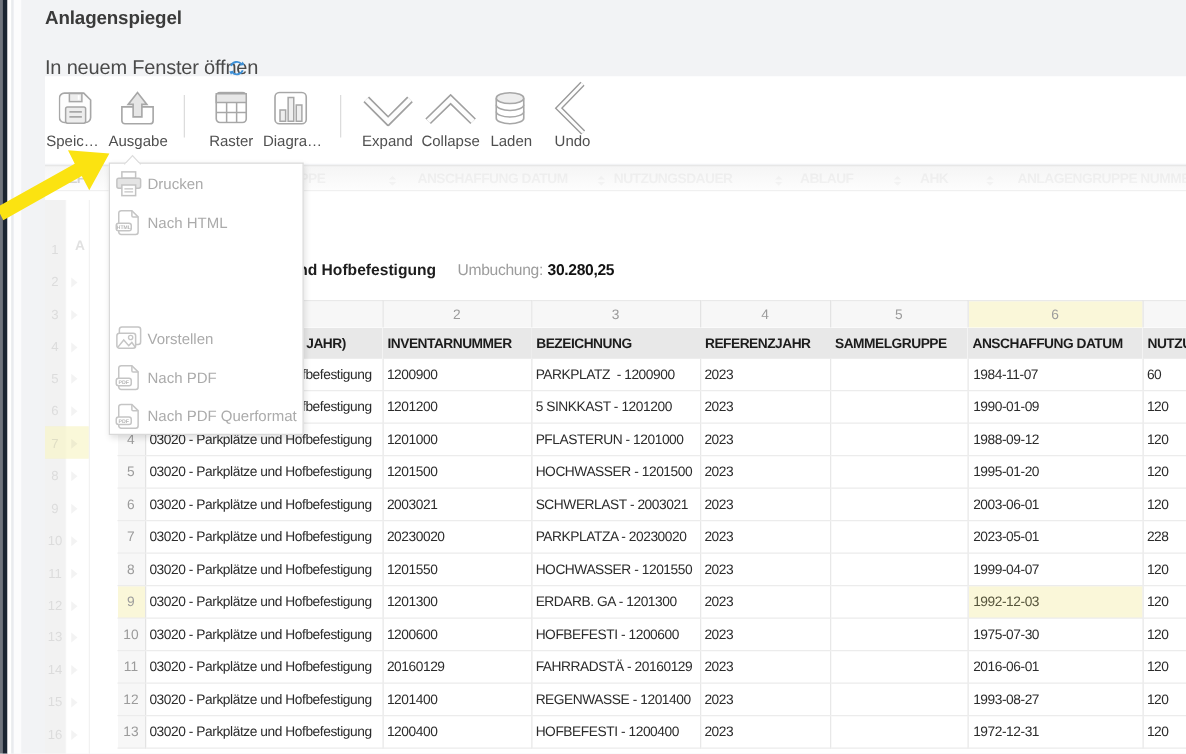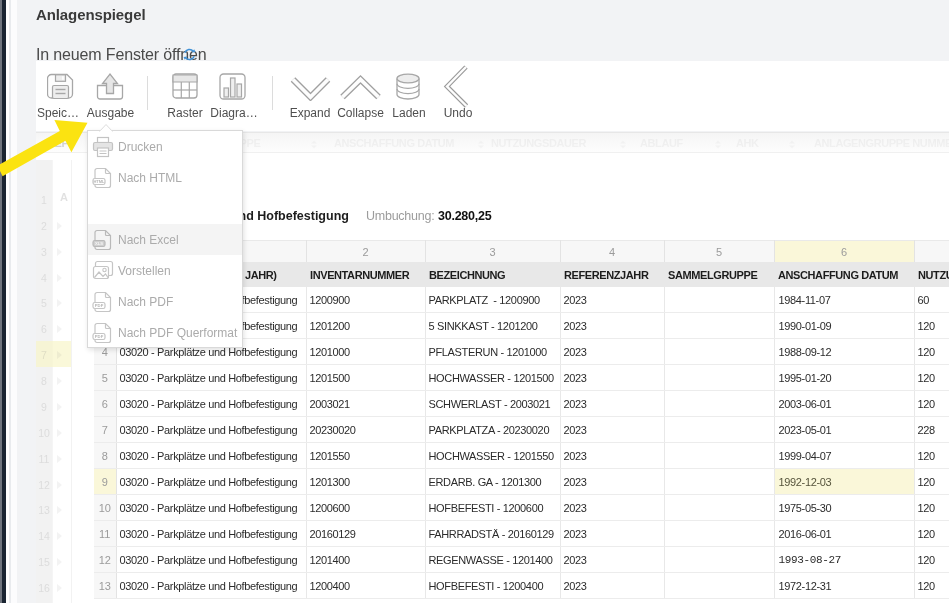--- a/index.html
+++ b/index.html
@@ -278,41 +278,41 @@
           <td style="padding-left:4px;background:#faf7d9;color:#56543c;">1992-12-03</td>
           <td style="padding-left:3px;border-right:none;">120</td>
         </tr>
     <tr class="dr">
           <td class="rn">10</td>
           <td style="padding-left:3px;">03020 - Parkplätze und Hofbefestigung</td>
           <td>1200600</td>
           <td>HOFBEFESTI - 1200600</td>
           <td>2023</td>
           <td></td>
-          <td style="padding-left:4px;">1975-05-30</td>
+          <td style="padding-left:4px;">1975-07-30</td>
           <td style="padding-left:3px;border-right:none;">120</td>
         </tr>
     <tr class="dr">
           <td class="rn">11</td>
           <td style="padding-left:3px;">03020 - Parkplätze und Hofbefestigung</td>
           <td>20160129</td>
           <td>FAHRRADSTÄ - 20160129</td>
           <td>2023</td>
           <td></td>
           <td style="padding-left:4px;">2016-06-01</td>
           <td style="padding-left:3px;border-right:none;">120</td>
         </tr>
     <tr class="dr">
           <td class="rn">12</td>
           <td style="padding-left:3px;">03020 - Parkplätze und Hofbefestigung</td>
           <td>1201400</td>
           <td>REGENWASSE - 1201400</td>
           <td>2023</td>
           <td></td>
-          <td style="padding-left:4px;font-family:Liberation Mono, monospace;">1993-08-27</td>
+          <td style="padding-left:4px;">1993-08-27</td>
           <td style="padding-left:3px;border-right:none;">120</td>
         </tr>
     <tr class="dr">
           <td class="rn">13</td>
           <td style="padding-left:3px;">03020 - Parkplätze und Hofbefestigung</td>
           <td>1200400</td>
           <td>HOFBEFESTI - 1200400</td>
           <td>2023</td>
           <td></td>
           <td style="padding-left:4px;">1972-12-31</td>
@@ -334,29 +334,20 @@
       </div>
     <div class="menuitem" style="top:31px;">
       <svg width="22" height="22" viewBox="0 0 22 22">
         <path d="M5,1.5 h8.5 l5,5 v12 a2,2 0 0 1 -2,2 h-11.5 a2,2 0 0 1 -2,-2 v-15 a2,2 0 0 1 2,-2 z" fill="#fff" stroke="#c5c5c5" stroke-width="1.2"></path>
         <path d="M13.5,1.5 v4 a1,1 0 0 0 1,1 h4" fill="none" stroke="#c5c5c5" stroke-width="1.2"></path>
         <rect x="1" y="11.5" width="12" height="6" rx="1.8" fill="#fff" stroke="#c5c5c5" stroke-width="1.2"></rect>
         <text x="7" y="16" font-size="4" fill="#b5b5b5" text-anchor="middle" font-family="Liberation Sans,sans-serif" font-weight="bold">HTML</text>
       </svg>
       <span class="mtext">Nach HTML</span>
       </div>
-    <div class="menuitem" style="top:93px;background:#f4f4f4;">
-      <svg width="22" height="22" viewBox="0 0 22 22">
-        <path d="M5,1.5 h8.5 l5,5 v12 a2,2 0 0 1 -2,2 h-11.5 a2,2 0 0 1 -2,-2 v-15 a2,2 0 0 1 2,-2 z" fill="#f4f4f4" stroke="#b9b9b9" stroke-width="1.2"></path>
-        <path d="M13.5,1.5 v4 a1,1 0 0 0 1,1 h4" fill="none" stroke="#b9b9b9" stroke-width="1.2"></path>
-        <rect x="1" y="11.5" width="12" height="6" rx="1.8" fill="#cfcfcf" stroke="#b9b9b9" stroke-width="1.2"></rect>
-        <text x="7" y="16" font-size="4.2" fill="#f4f4f4" text-anchor="middle" font-family="Liberation Sans,sans-serif" font-weight="bold">XLS</text>
-      </svg>
-      <span class="mtext">Nach Excel</span>
-      </div>
     <div class="menuitem" style="top:124px;">
       <svg width="22" height="22" viewBox="0 0 22 22">
         <path d="M3.5,6.5 v-3 a2,2 0 0 1 2,-2 h13 a2,2 0 0 1 2,2 v10 a2,2 0 0 1 -2,2 h-2.5" fill="#fff" stroke="#c5c5c5" stroke-width="1.2"></path>
         <rect x="1.5" y="6.5" width="15" height="12" rx="2" fill="#fff" stroke="#c5c5c5" stroke-width="1.2"></rect>
         <circle cx="12.5" cy="10" r="1.7" fill="none" stroke="#c5c5c5" stroke-width="1.1"></circle>
         <path d="M2.5,17.5 l4.5,-5.5 4,4.5 2.5,-2.5 2.5,3.5" fill="none" stroke="#c5c5c5" stroke-width="1.2"></path>
       </svg>
       <span class="mtext">Vorstellen</span>
       </div>
     <div class="menuitem" style="top:155px;">

